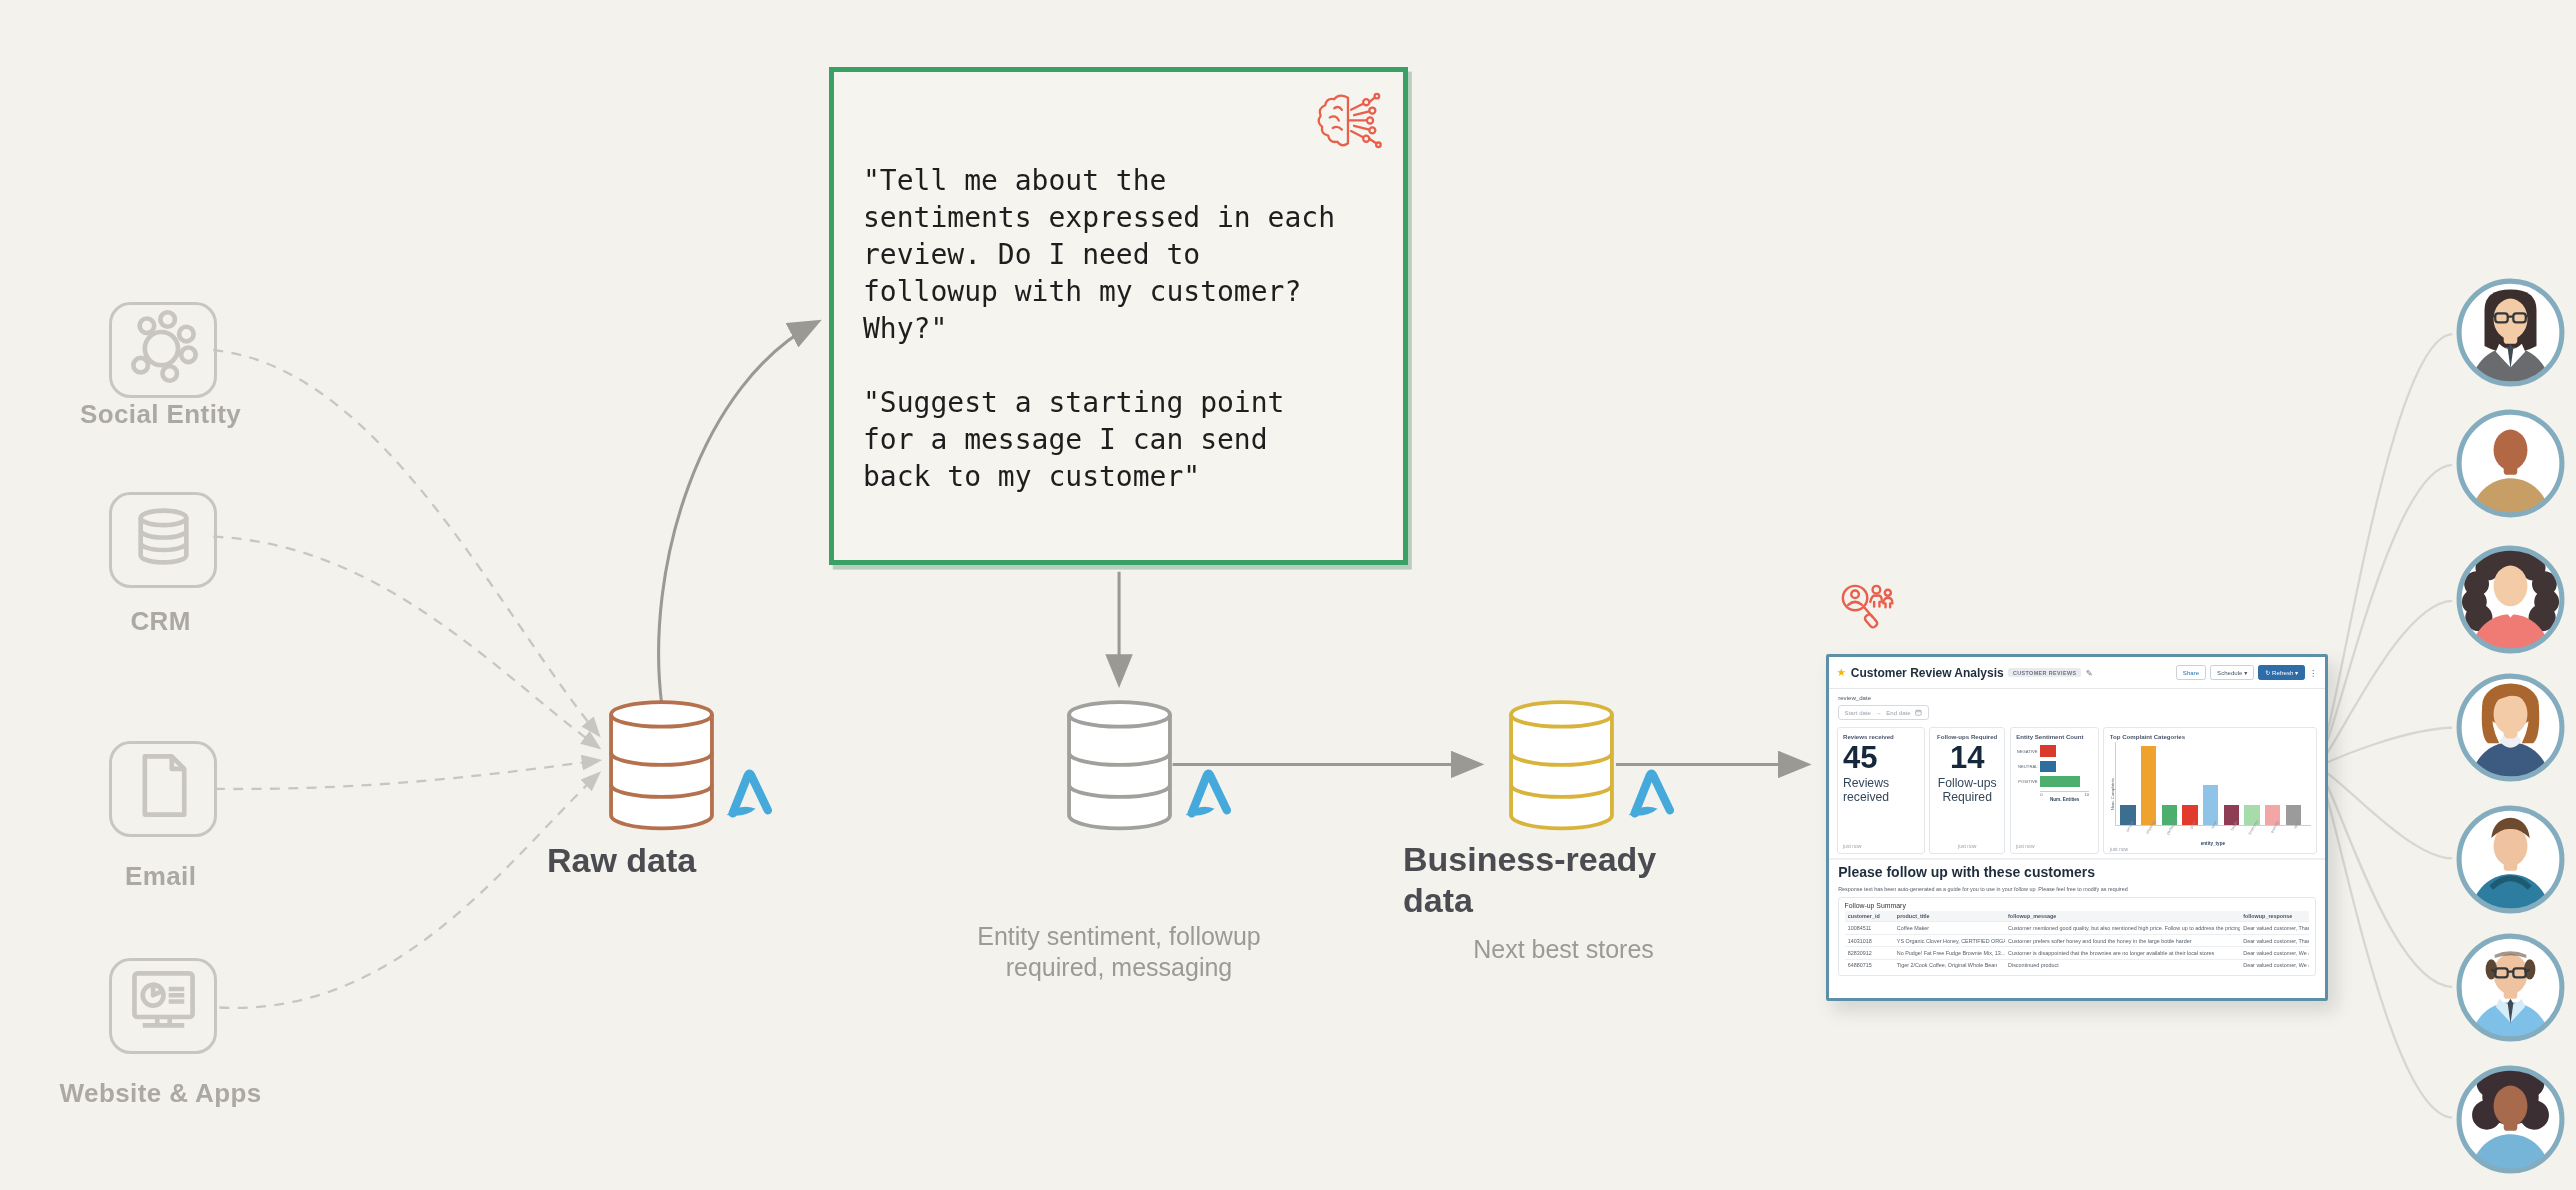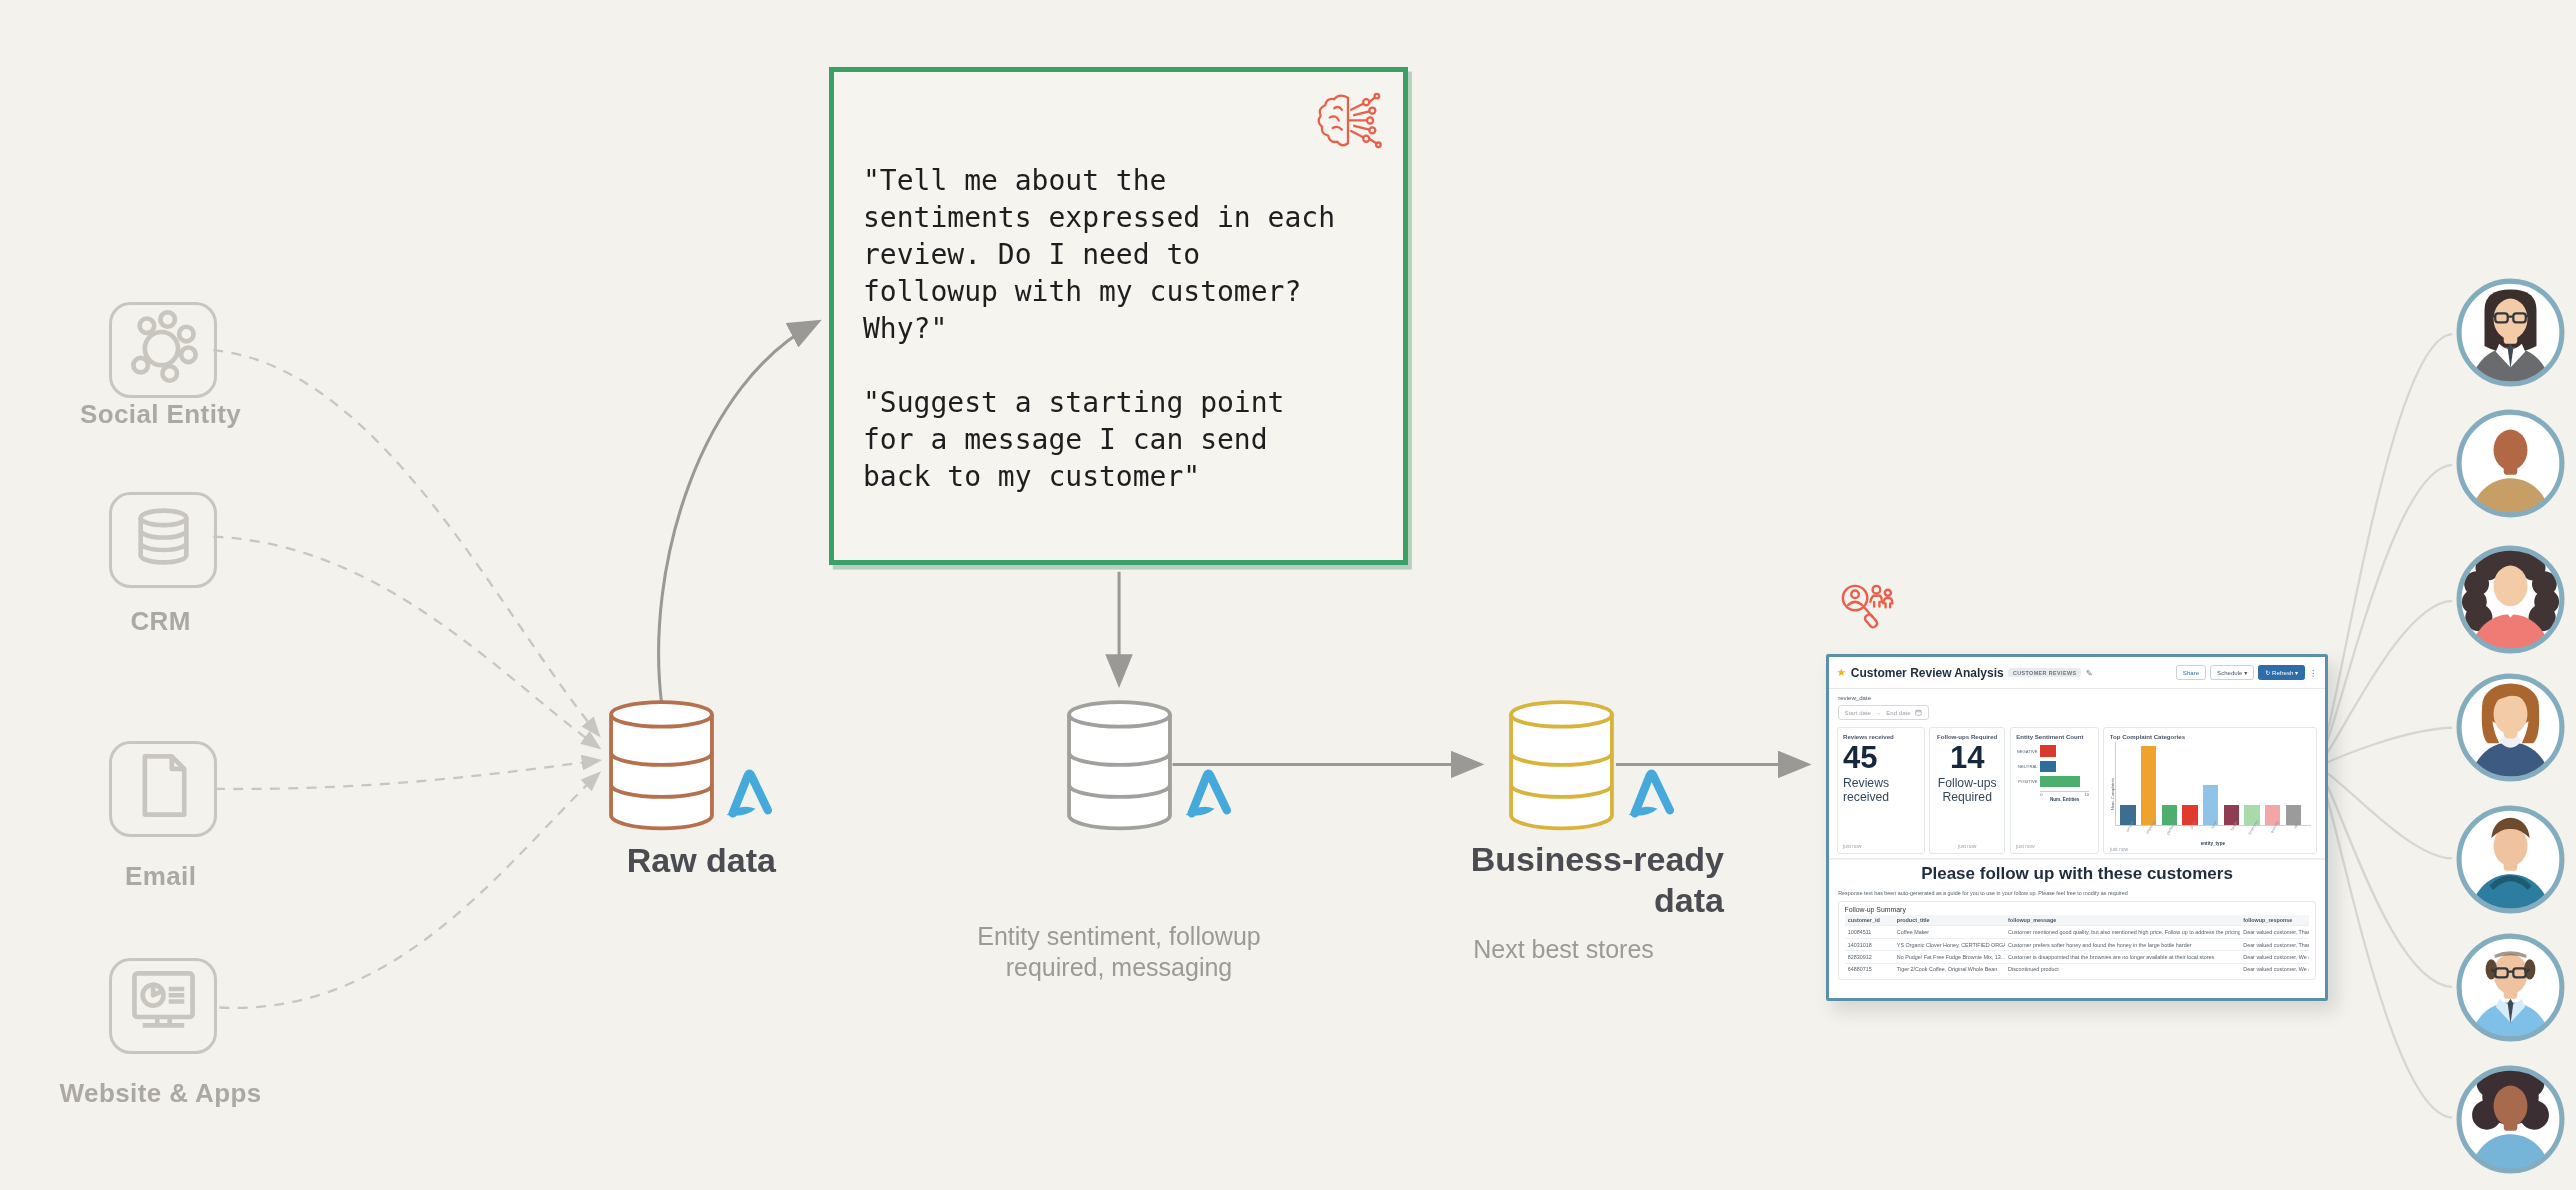--- a/index.html
+++ b/index.html
@@ -9,21 +9,21 @@
   .abs{position:absolute;}
 
   
   .src-box{position:absolute;left:109px;width:102px;height:90px;border:3.8px solid #C9C6C0;
            border-radius:21.4px;background:transparent;}
   .src-label{position:absolute;left:7.6px;width:306px;text-align:center;font-size:26px;
              font-weight:600;color:#ACA9A3;letter-spacing:0.4px;}
 
   
   .cyl{position:absolute;width:107px;height:134px;}
-  .node-label{position:absolute;text-align:right;font-size:34px;font-weight:600;color:#4A4C52;}
+  .node-label{position:absolute;text-align:left;font-size:34px;font-weight:600;color:#4A4C52;}
   .node-sub{position:absolute;text-align:center;font-size:25px;color:#9C9A95;line-height:1.25;}
   .green-word{color:#3FA169;}
   .logo{position:absolute;width:55px;height:55px;}
 
   
   .ai-box{position:absolute;left:829px;top:67px;width:579px;height:498px;background:#F6F4EF;
           border:5.4px solid #3AA066;box-sizing:border-box;box-shadow:3.8px 4.6px 0 rgba(47,124,80,.30);}
   .ai-title{position:absolute;left:29px;top:29px;font-family:"DejaVu Sans Mono",monospace;
             font-weight:bold;font-size:34px;color:#3FA169;letter-spacing:-0.8px;}
   .ai-text{position:absolute;left:29px;top:90px;width:517px;font-family:"DejaVu Sans Mono",monospace;
@@ -69,21 +69,21 @@
   .comp-ylab{writing-mode:vertical-rl;transform:rotate(180deg);font-size:4.2px;color:#5B6770;
              text-align:center;}
   .comp-plot{flex:1;display:flex;align-items:flex-end;gap:5.4px;border-left:0.8px solid #C8CFD6;
              border-bottom:0.8px solid #C8CFD6;height:83px;padding:0 4.6px;}
   .comp-bar{width:15.3px;}
   .comp-labels{display:flex;gap:5.4px;padding:1.5px 4.6px 0 5.4px;}
   .comp-cat{width:15.3px;font-size:3.8px;color:#8A929C;transform:rotate(-60deg);transform-origin:top center;
             white-space:nowrap;height:13.8px;text-align:right;}
   .comp-xlab{font-size:4.6px;font-weight:bold;color:#33475B;text-align:center;}
   .follow{border-top:2.3px solid #EDF0F2;padding:4.6px 9.2px 0;}
-  .follow-h{font-size:17px;font-weight:bold;color:#1F2D3D;margin-bottom:6px;text-align:center;}
+  .follow-h{font-size:14px;font-weight:bold;color:#1F2D3D;margin-bottom:6px;}
   .follow-note{font-size:5.4px;color:#57606A;margin-bottom:4.6px;}
   .follow-panel{border:0.8px solid #E3E6EA;border-radius:3.1px;padding:3.8px 5.4px;}
   .follow-sub{font-size:6.9px;color:#333;margin-bottom:2.3px;}
   table.mini{width:100%;border-collapse:collapse;table-layout:fixed;}
   table.mini th{background:#F3F5F7;font-size:5.4px;color:#4A5568;text-align:left;padding:2.3px 3.1px;
                 font-weight:bold;white-space:nowrap;overflow:hidden;}
   table.mini td{font-size:5.4px;color:#57606A;padding:2.7px 3.1px;border-top:0.8px solid #ECEFF1;
                 white-space:nowrap;overflow:hidden;}
   th.col0,td.col0{width:43px;} th.col1,td.col1{width:105px;} th.col2,td.col2{width:229px;}
 

